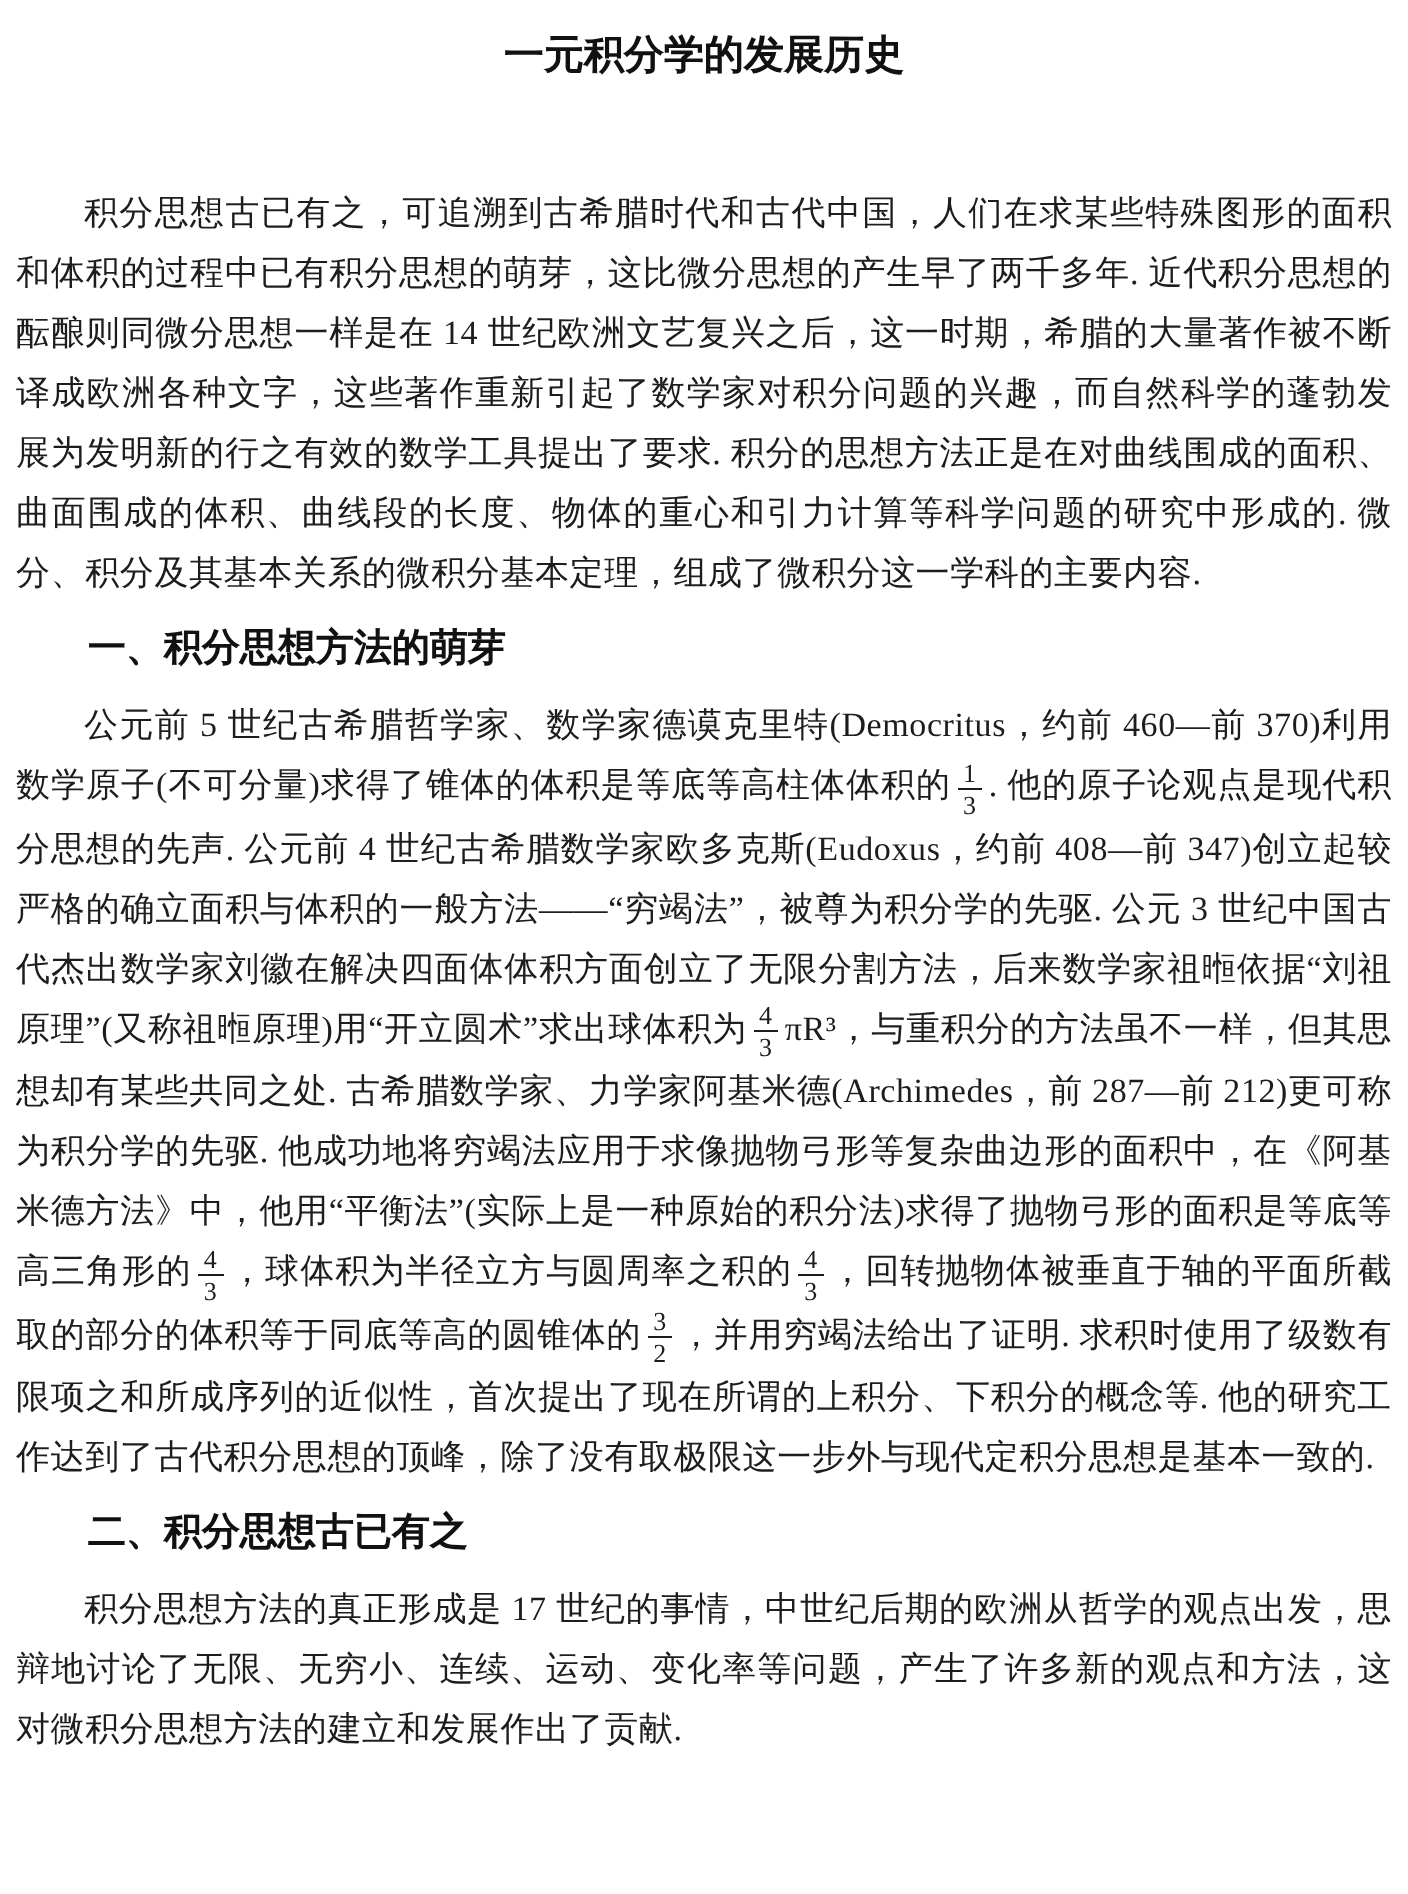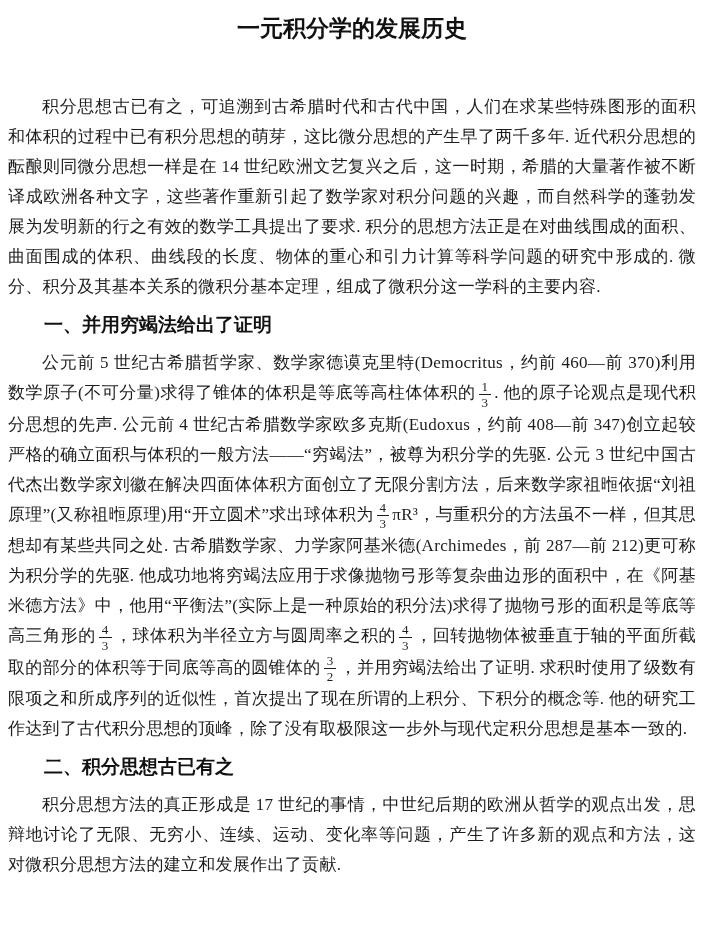--- a/index.html
+++ b/index.html
@@ -19,21 +19,21 @@
     width: 704px;
     height: 947px;
     padding: 6px 8px 0 8px;
     background: #ffffff;
   }
   .doc-title {
     margin: 4px 0 0 0;
     text-align: center;
     font-family: "Liberation Sans", sans-serif;
     font-weight: bold;
-    font-size: 23px;
+    font-size: 20px;
     line-height: 36px;
     color: #111111;
   }
   .body-para {
     margin: 0;
     font-size: 17px;
     line-height: 30px;
     letter-spacing: 0.3px;
     text-align: justify;
     text-indent: 2em;
@@ -66,21 +66,21 @@
 </style>
 </head>
 <body>
 
 <div class="page">
 
   <h1 class="doc-title">一元积分学的发展历史</h1>
 
   <p class="body-para intro-para">积分思想古已有之，可追溯到古希腊时代和古代中国，人们在求某些特殊图形的面积和体积的过程中已有积分思想的萌芽，这比微分思想的产生早了两千多年. 近代积分思想的酝酿则同微分思想一样是在 14 世纪欧洲文艺复兴之后，这一时期，希腊的大量著作被不断译成欧洲各种文字，这些著作重新引起了数学家对积分问题的兴趣，而自然科学的蓬勃发展为发明新的行之有效的数学工具提出了要求. 积分的思想方法正是在对曲线围成的面积、曲面围成的体积、曲线段的长度、物体的重心和引力计算等科学问题的研究中形成的. 微分、积分及其基本关系的微积分基本定理，组成了微积分这一学科的主要内容.</p>
 
-  <h2 class="section-heading">一、并用穷竭法给出了证明</h2>
+  <h2 class="section-heading">一、积分思想方法的萌芽</h2>
 
   <p class="body-para">公元前 5 世纪古希腊哲学家、数学家德谟克里特(Democritus，约前 460—前 370)利用数学原子(不可分量)求得了锥体的体积是等底等高柱体体积的<span class="frac">
         <span class="num">1</span>
         <span class="den">3</span>
       </span>. 他的原子论观点是现代积分思想的先声. 公元前 4 世纪古希腊数学家欧多克斯(Eudoxus，约前 408—前 347)创立起较严格的确立面积与体积的一般方法——“穷竭法”，被尊为积分学的先驱. 公元 3 世纪中国古代杰出数学家刘徽在解决四面体体积方面创立了无限分割方法，后来数学家祖暅依据“刘祖原理”(又称祖暅原理)用“开立圆术”求出球体积为<span class="frac">
         <span class="num">4</span>
         <span class="den">3</span>
       </span>πR³，与重积分的方法虽不一样，但其思想却有某些共同之处. 古希腊数学家、力学家阿基米德(Archimedes，前 287—前 212)更可称为积分学的先驱. 他成功地将穷竭法应用于求像抛物弓形等复杂曲边形的面积中，在《阿基米德方法》中，他用“平衡法”(实际上是一种原始的积分法)求得了抛物弓形的面积是等底等高三角形的<span class="frac">
         <span class="num">4</span>
         <span class="den">3</span>

